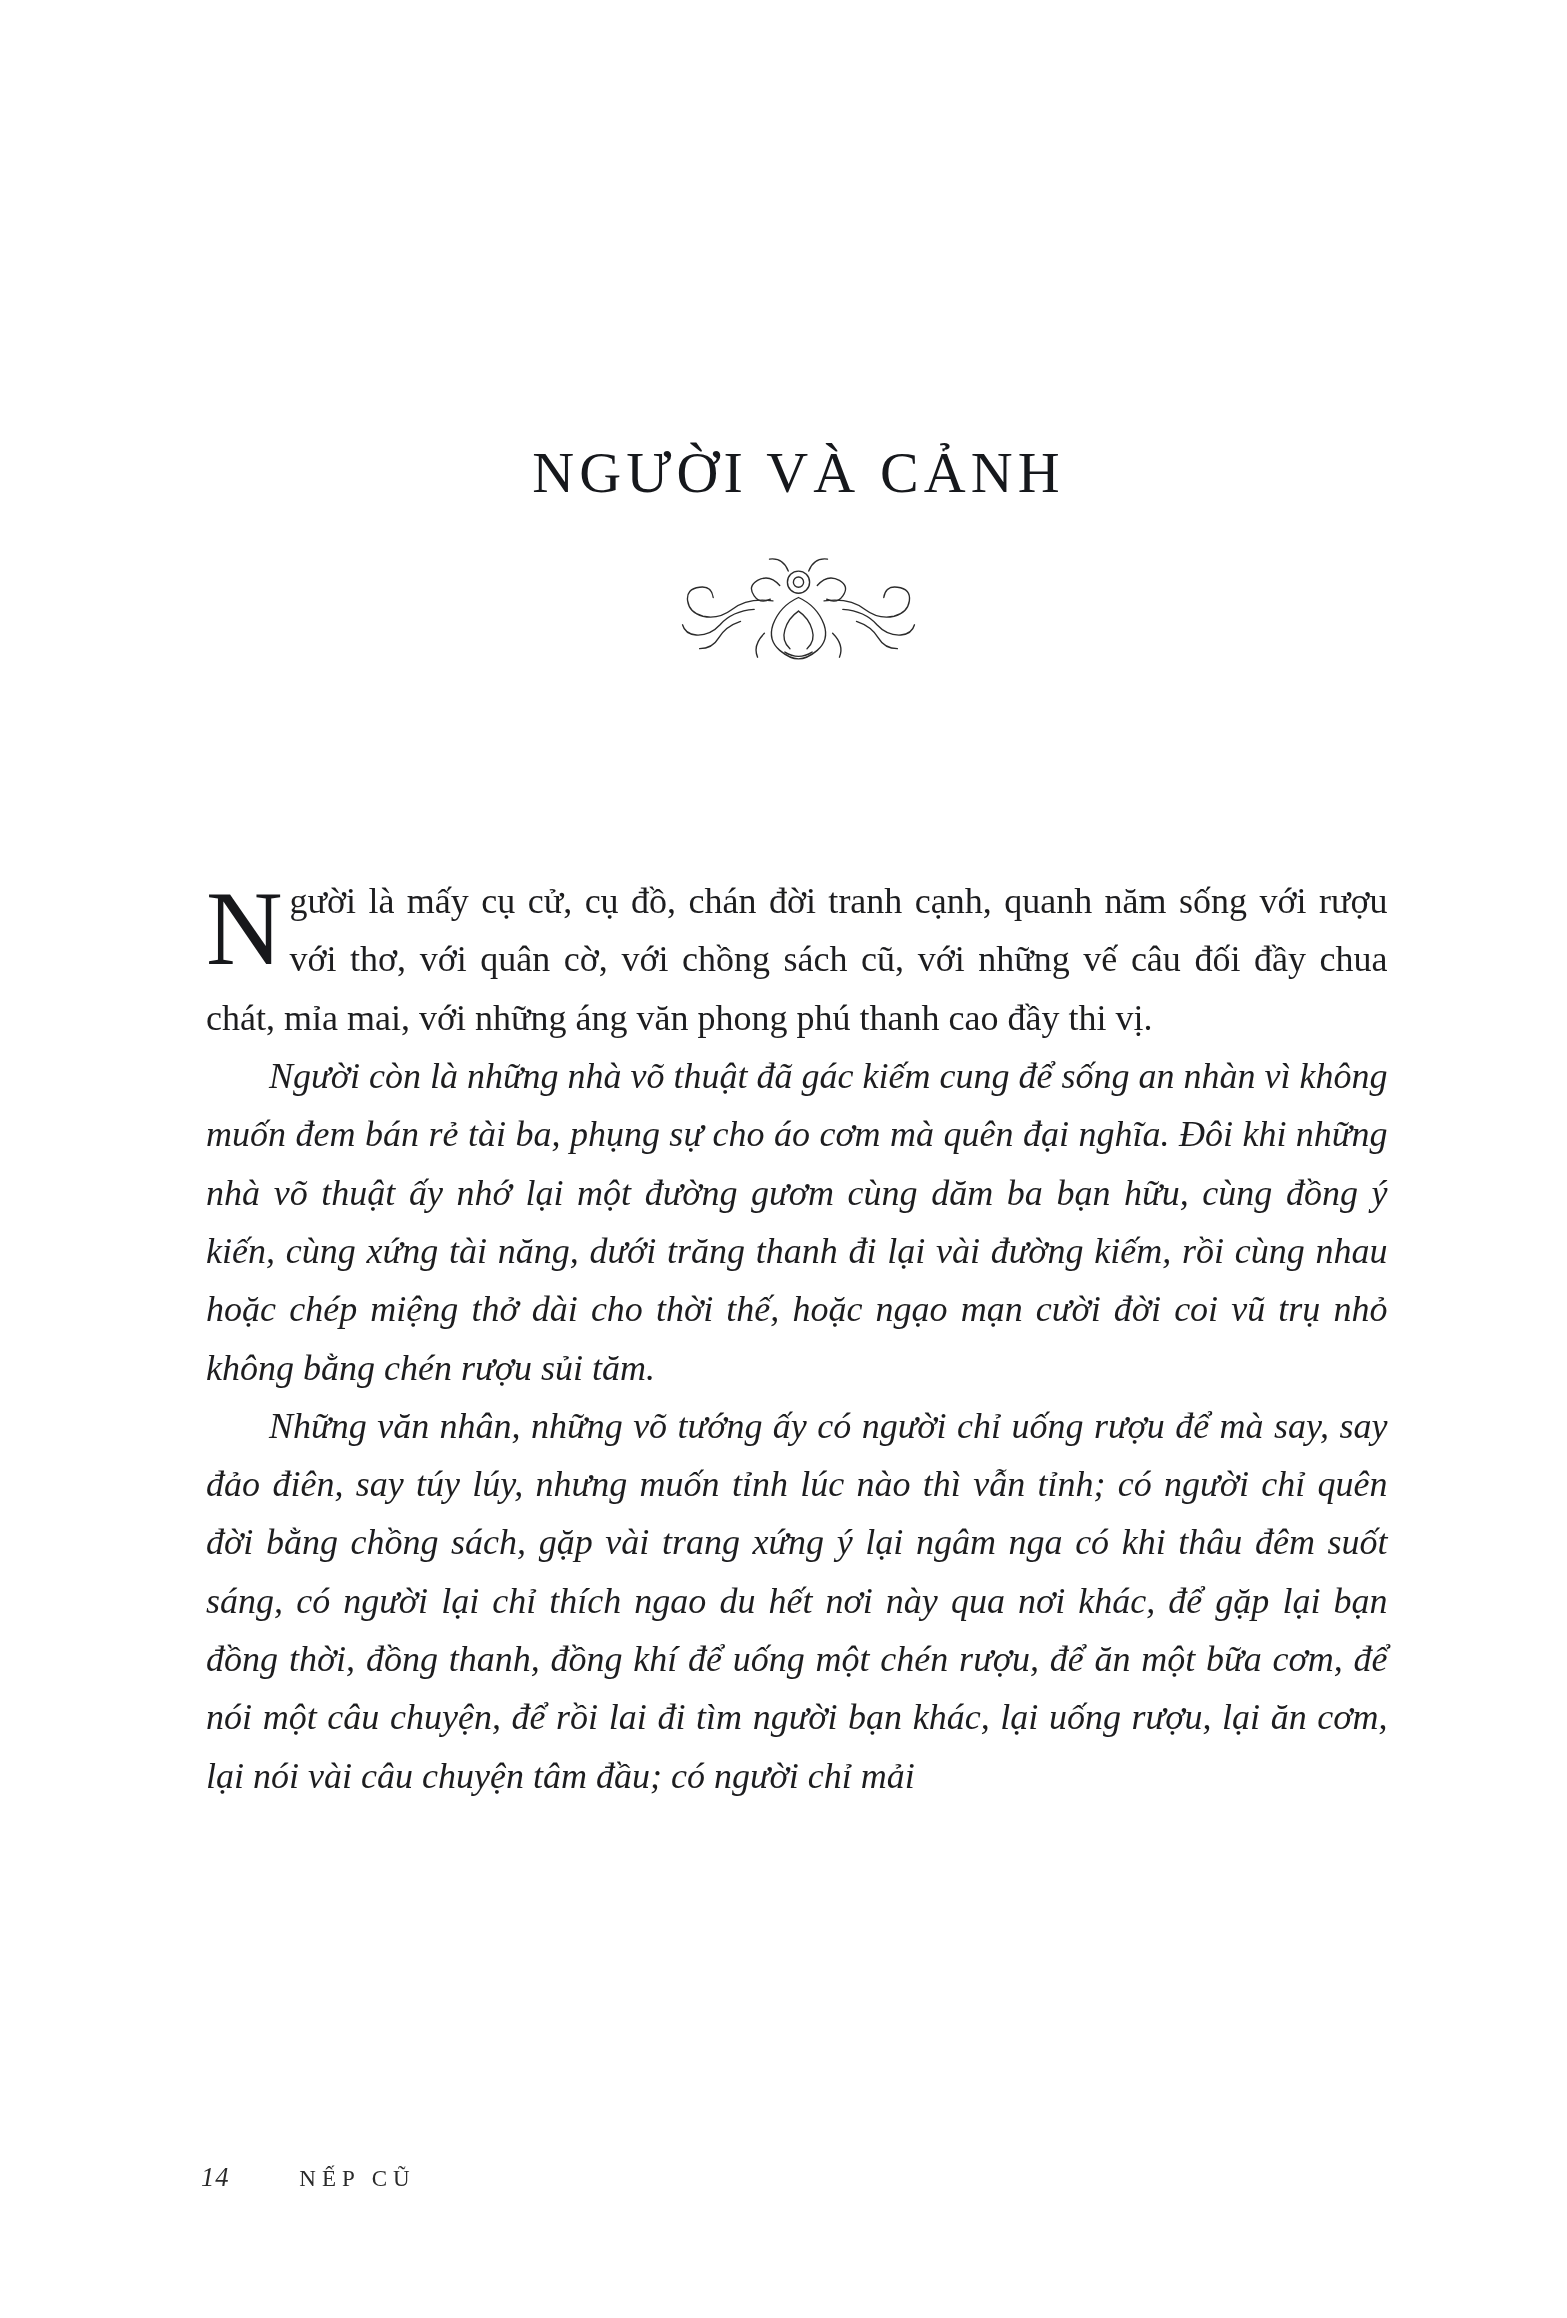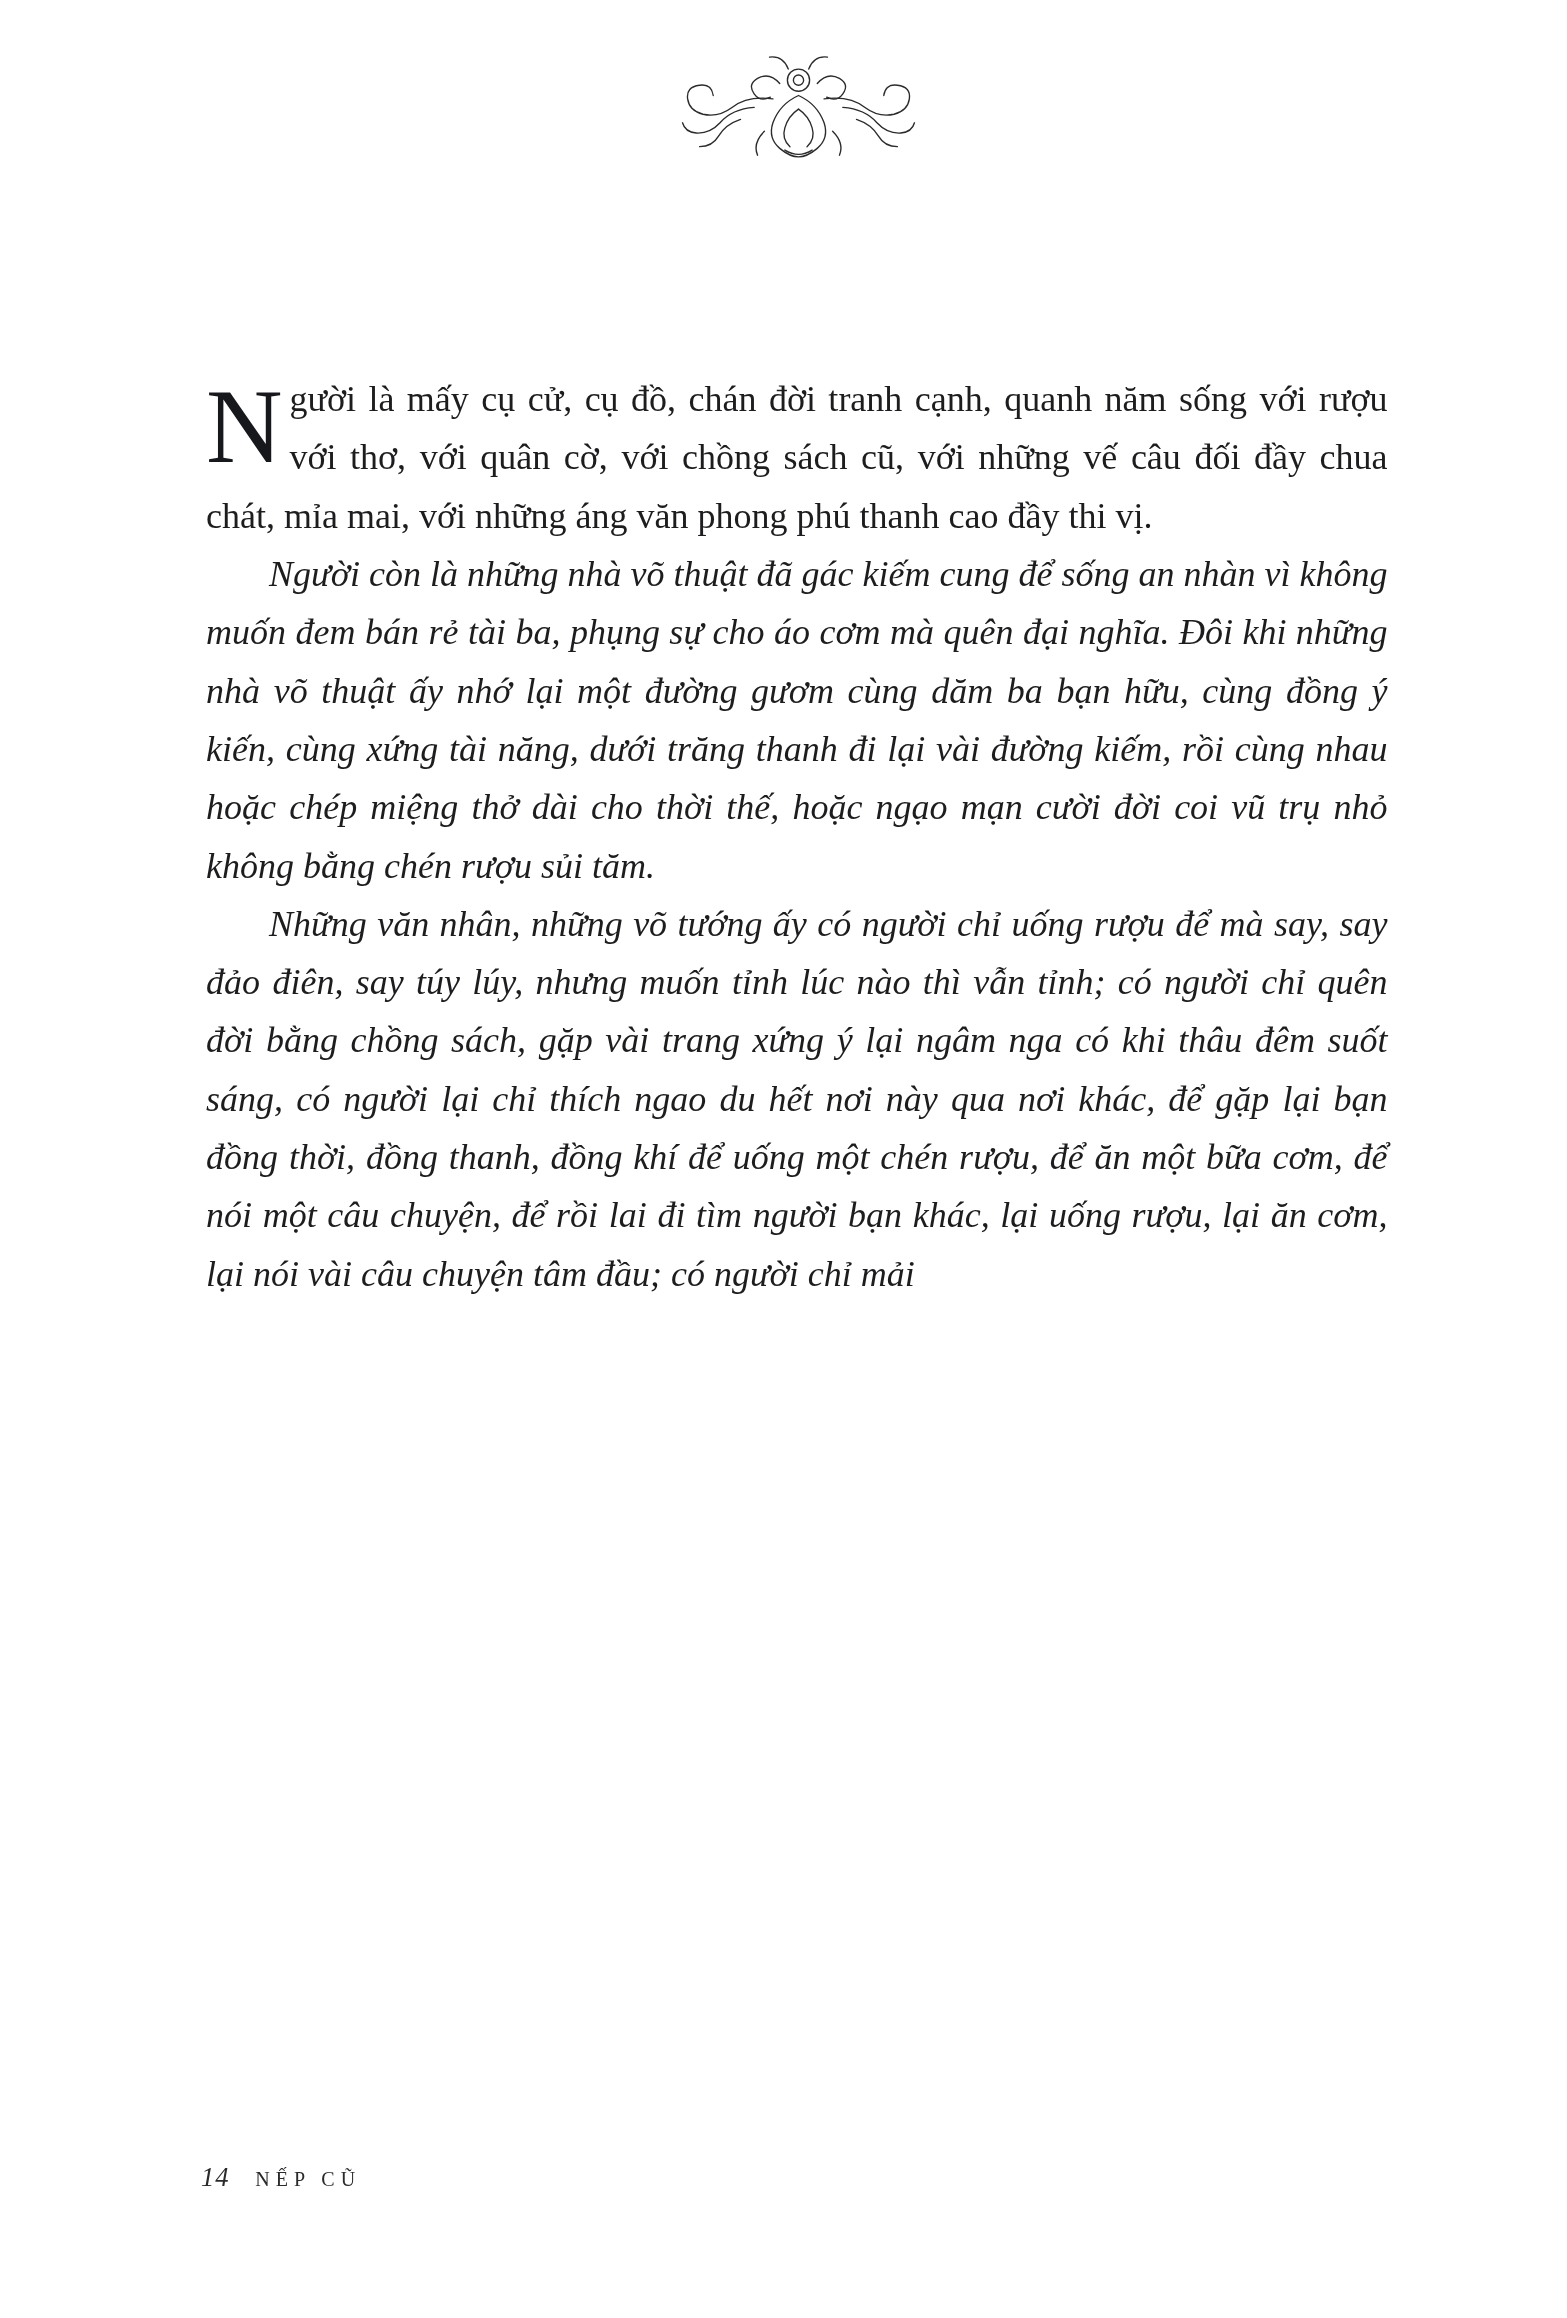--- a/index.html
+++ b/index.html
@@ -95,30 +95,32 @@
     gap: 26px;
   }
 
   .folio {
     font-style: italic;
     font-size: 26.5px;
     letter-spacing: 0.9px;
   }
 
   .running-head {
-    font-size: 20px;
+    font-size: 23px;
     letter-spacing: 6px;
+    margin-left: 44px;
   }
 </style>
 </head>
 <body>
 
 <div class="page">
   <div class="content">
 
+    <h1 class="chapter-title">NGƯỜI VÀ CẢNH</h1>
 
     <svg class="ornament" viewBox="0 0 360 150">
       <g fill="none" stroke="#2b2b2b" stroke-width="1.6" stroke-linecap="round" stroke-linejoin="round">
 
         <circle cx="180" cy="40" r="13"></circle>
         <circle cx="180" cy="40" r="6"></circle>
         <path d="M158 44 q-12 -14 -26 -6 q-12 7 -4 18 q7 10 19 4"></path>
         <path d="M202 44 q12 -14 26 -6 q12 7 4 18 q-7 10 -19 4"></path>
         <path d="M168 27 q-6 -16 -22 -14"></path>
         <path d="M192 27 q6 -16 22 -14"></path>

